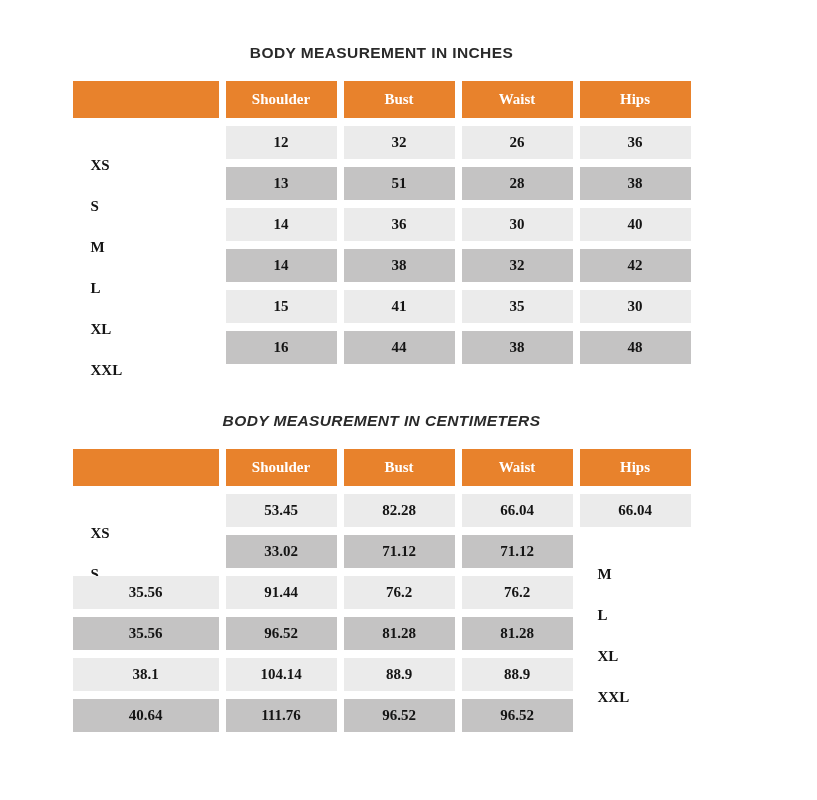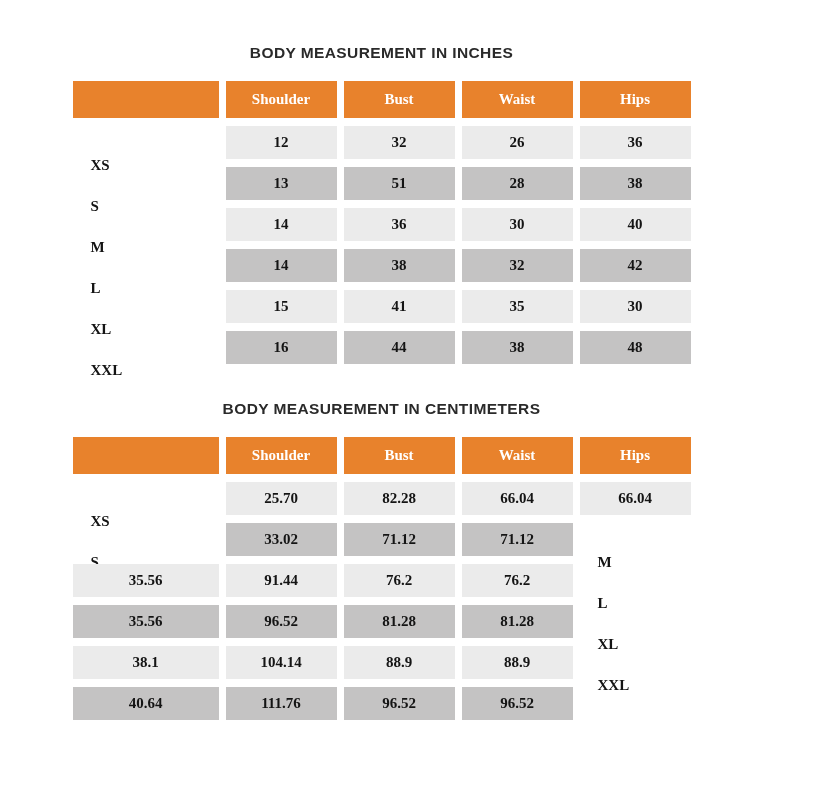--- a/index.html
+++ b/index.html
@@ -26,21 +26,22 @@
   .table-title {
     text-align: center;
     font-family: "Liberation Sans", sans-serif;
     font-weight: 700;
     font-size: 15.5px;
     letter-spacing: 0.4px;
     color: var(--title-text);
     margin-bottom: 19px;
   }
   .table-block + .table-block .table-title {
-    margin-top: 36px;
+    margin-top: 48px;
+    font-style: italic;
   }
   .grid {
     display: grid;
     grid-template-columns: 146px repeat(4, 111px);
     grid-template-rows: 37px repeat(6, 33px);
     column-gap: 7px;
     row-gap: 8px;
     width: 618px;
     margin: 0 auto;
     text-align: center;
@@ -124,21 +125,21 @@
     <h2 class="table-title">BODY MEASUREMENT IN CENTIMETERS</h2>
     <div class="grid">
 
       <div class="cell head"></div>
       <div class="cell head">Shoulder</div>
       <div class="cell head">Bust</div>
       <div class="cell head">Waist</div>
       <div class="cell head">Hips</div>
 
       <div class="cell light label">XS</div>
-      <div class="cell light">25.70</div>
+      <div class="cell light">53.45</div>
       <div class="cell light">82.28</div>
       <div class="cell light">66.04</div>
       <div class="cell light">66.04</div>
 
       <div class="cell dark label">S</div>
       <div class="cell dark">33.02</div>
       <div class="cell dark">71.12</div>
       <div class="cell dark">71.12</div>
 
       <div class="cell light label">M</div>

